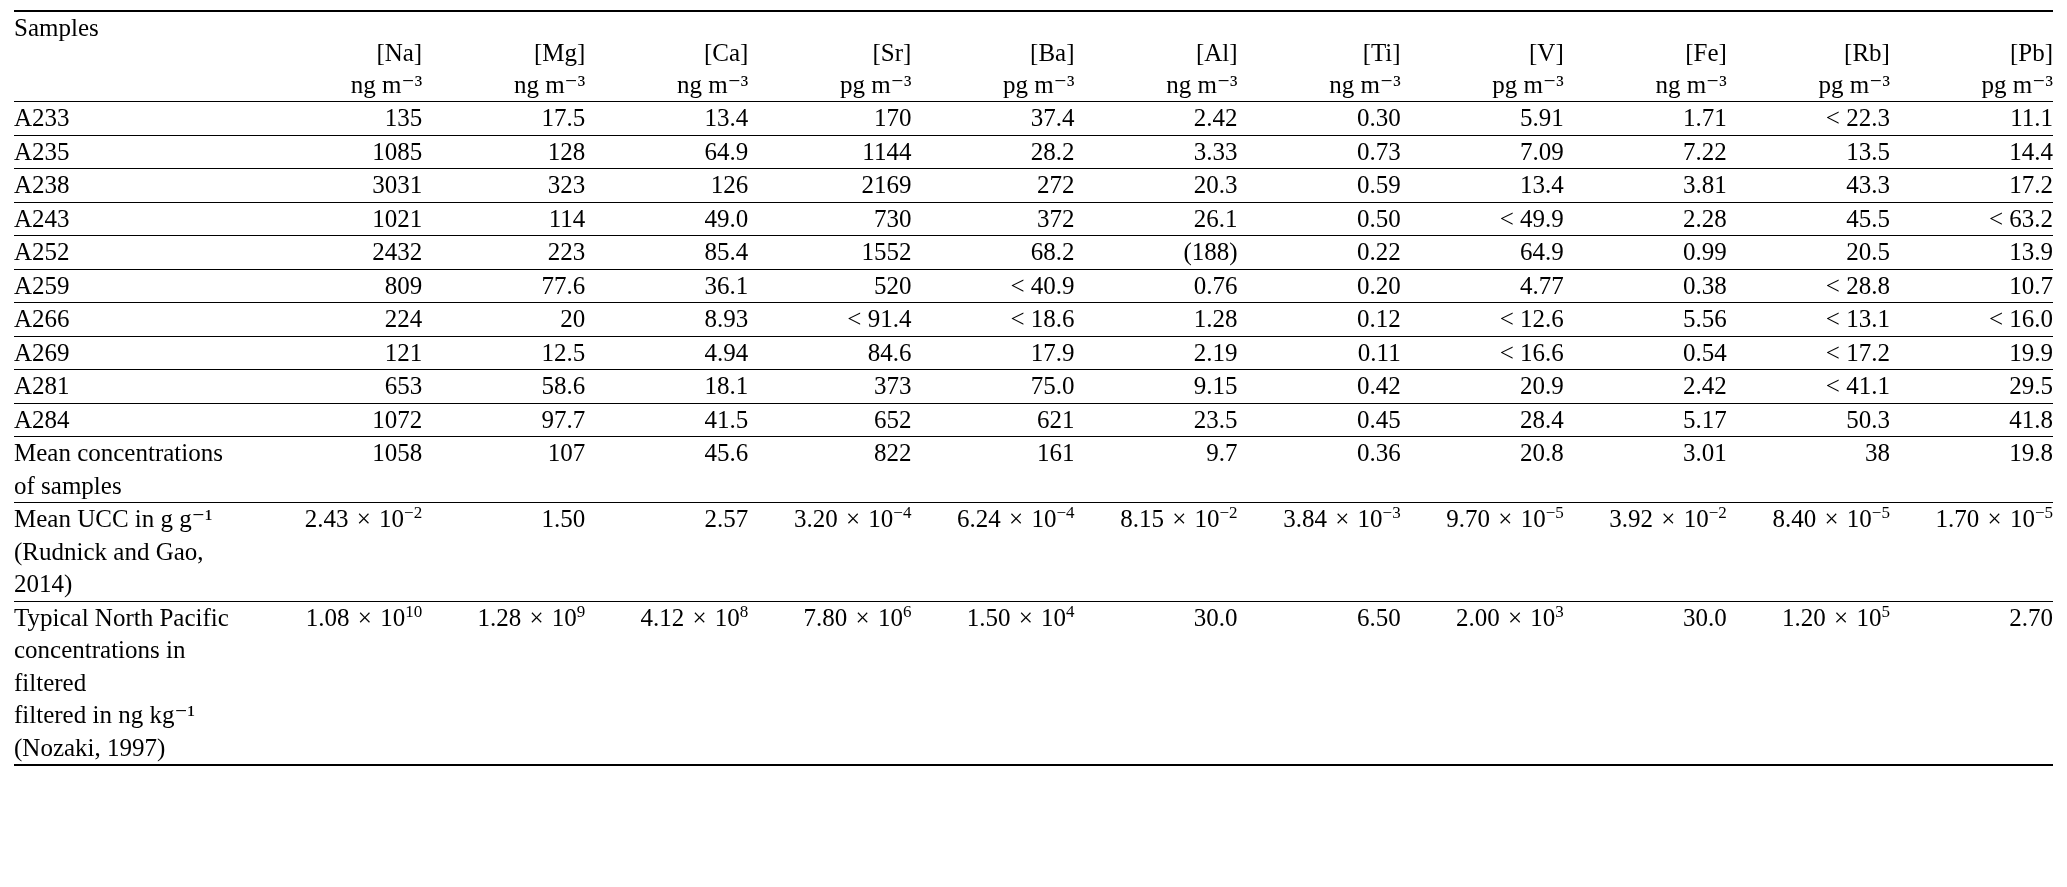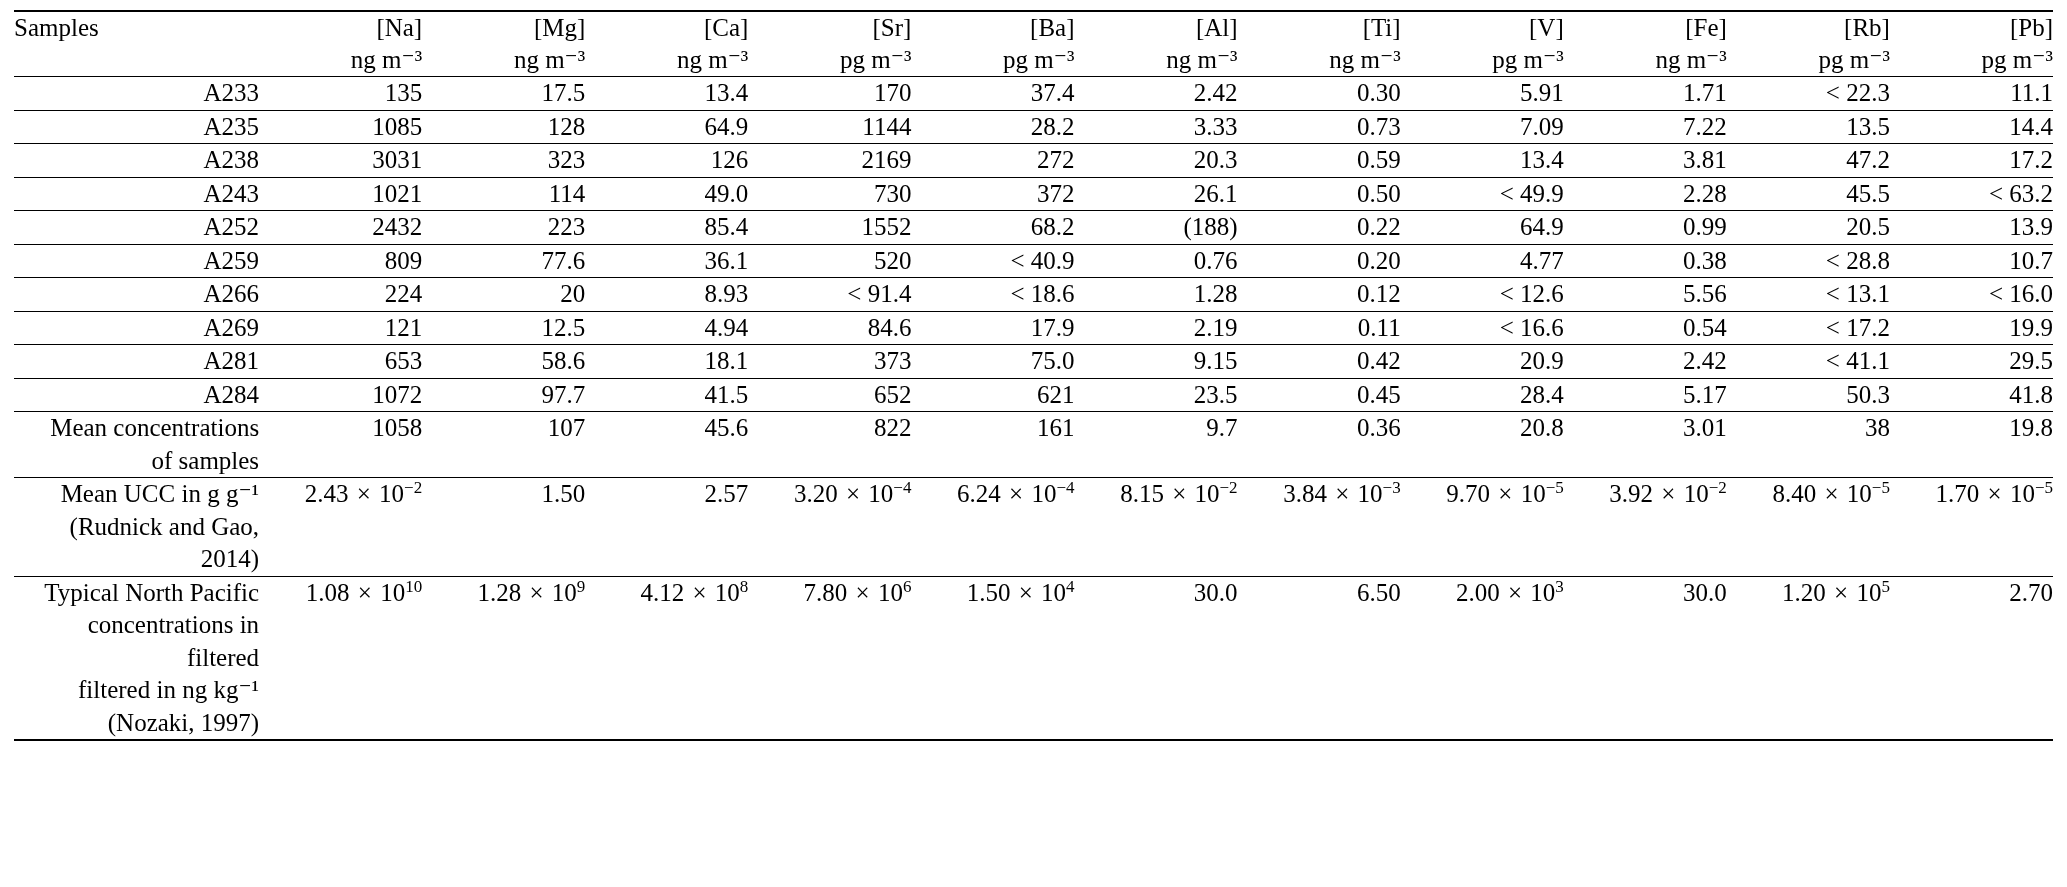--- a/index.html
+++ b/index.html
@@ -38,35 +38,35 @@
   .rule-mid td { border-top: 1.4px solid #000; }
   .rule-thin td { border-top: 1.1px solid #000; }
   .rule-bottom td { border-top: 2.5px solid #000; }
 
   .hdr-cell {
     text-align: right;
     padding: 4px 8px 10px 4px;
     line-height: 1.28;
     white-space: nowrap;
   }
-  .hdr-cell .l1 { display: block; }
+  .hdr-cell .l1 { display: block; margin-top: 25px; }
   .hdr-cell .l2 { display: block; }
   .hdr-sample {
     text-align: left;
     padding: 4px 4px 10px 2px;
     line-height: 1.28;
   }
   td.num {
     text-align: right;
     padding: 9px 8px 9px 4px;
     white-space: nowrap;
     line-height: 1.3;
   }
   td.label {
-    text-align: right;
+    text-align: left;
     padding: 9px 4px 9px 2px;
     line-height: 1.3;
     margin-top: 8px;
   }
   td.label .ln { display: block; }
   sup { font-size: 0.68em; vertical-align: super; line-height: 0; }
   .mult { padding: 0 2px; }
 </style>
 </head>
 <body>
@@ -170,21 +170,21 @@
           <td class="label">A238</td>
           <td class="num">3031</td>
           <td class="num">323</td>
           <td class="num">126</td>
           <td class="num">2169</td>
           <td class="num">272</td>
           <td class="num">20.3</td>
           <td class="num">0.59</td>
           <td class="num">13.4</td>
           <td class="num">3.81</td>
-          <td class="num">47.2</td>
+          <td class="num">43.3</td>
           <td class="num">17.2</td>
         </tr><tr class="rule-thin">
           <td class="label">A243</td>
           <td class="num">1021</td>
           <td class="num">114</td>
           <td class="num">49.0</td>
           <td class="num">730</td>
           <td class="num">372</td>
           <td class="num">26.1</td>
           <td class="num">0.50</td>

